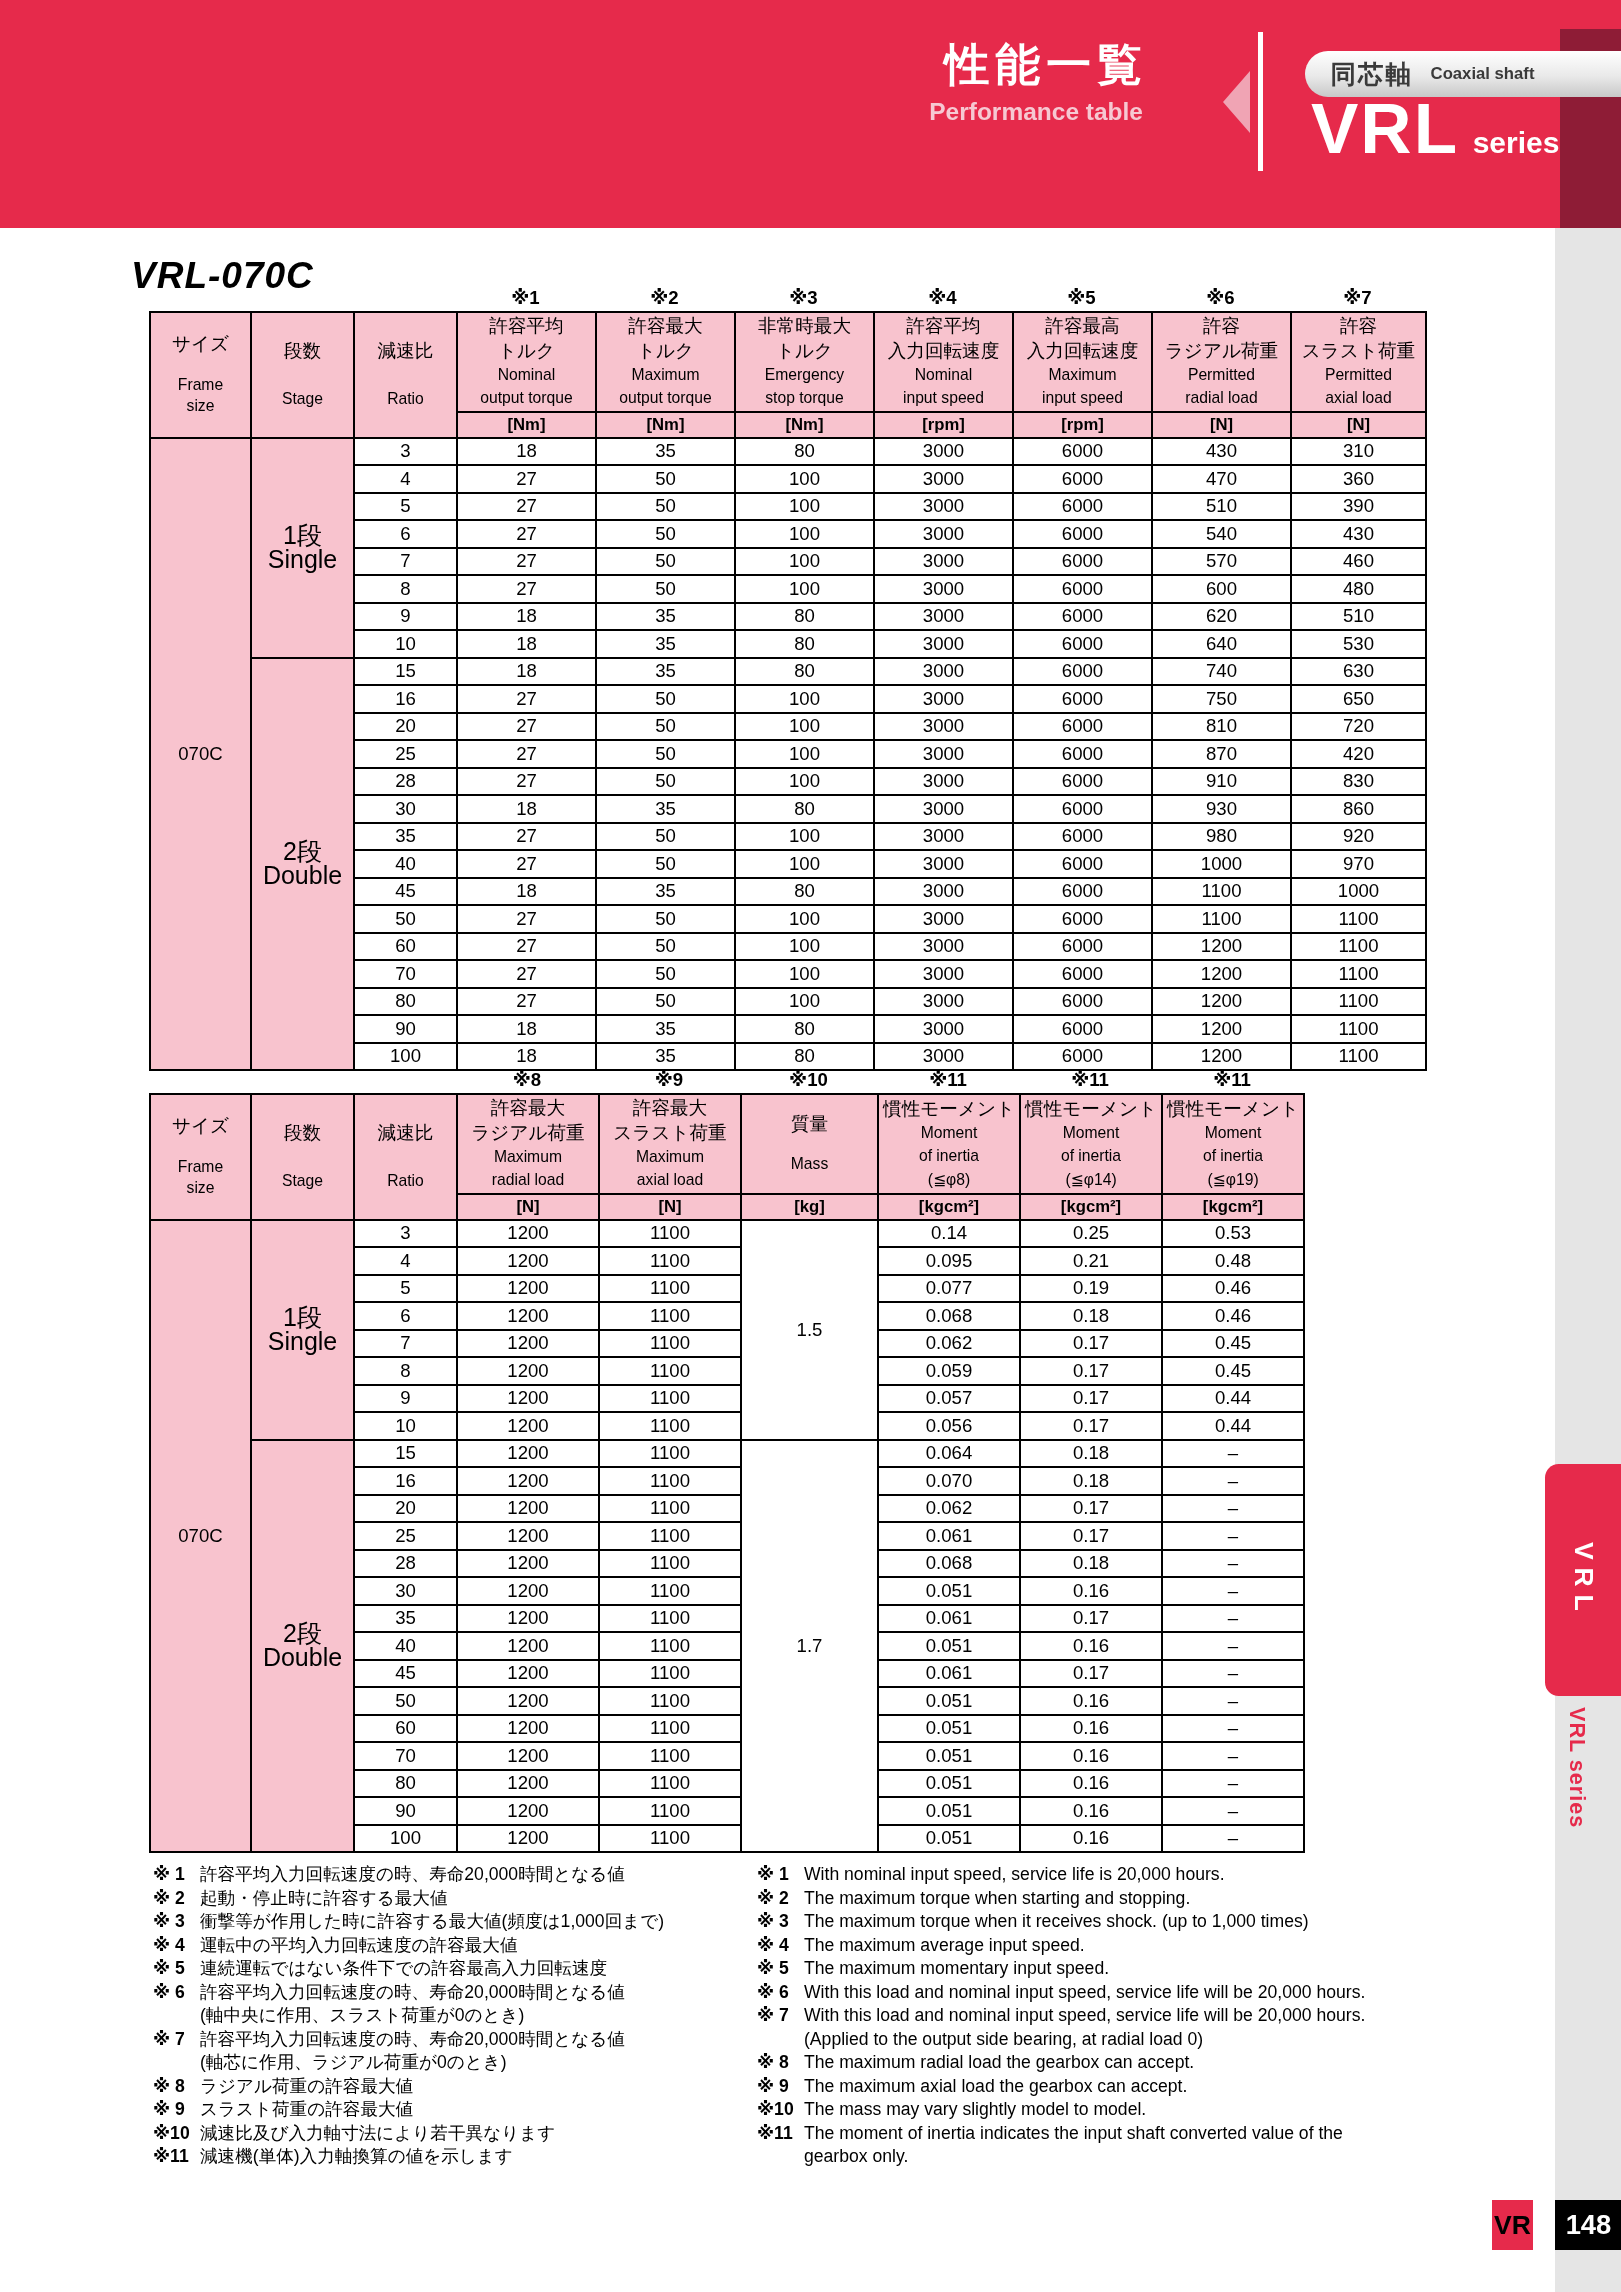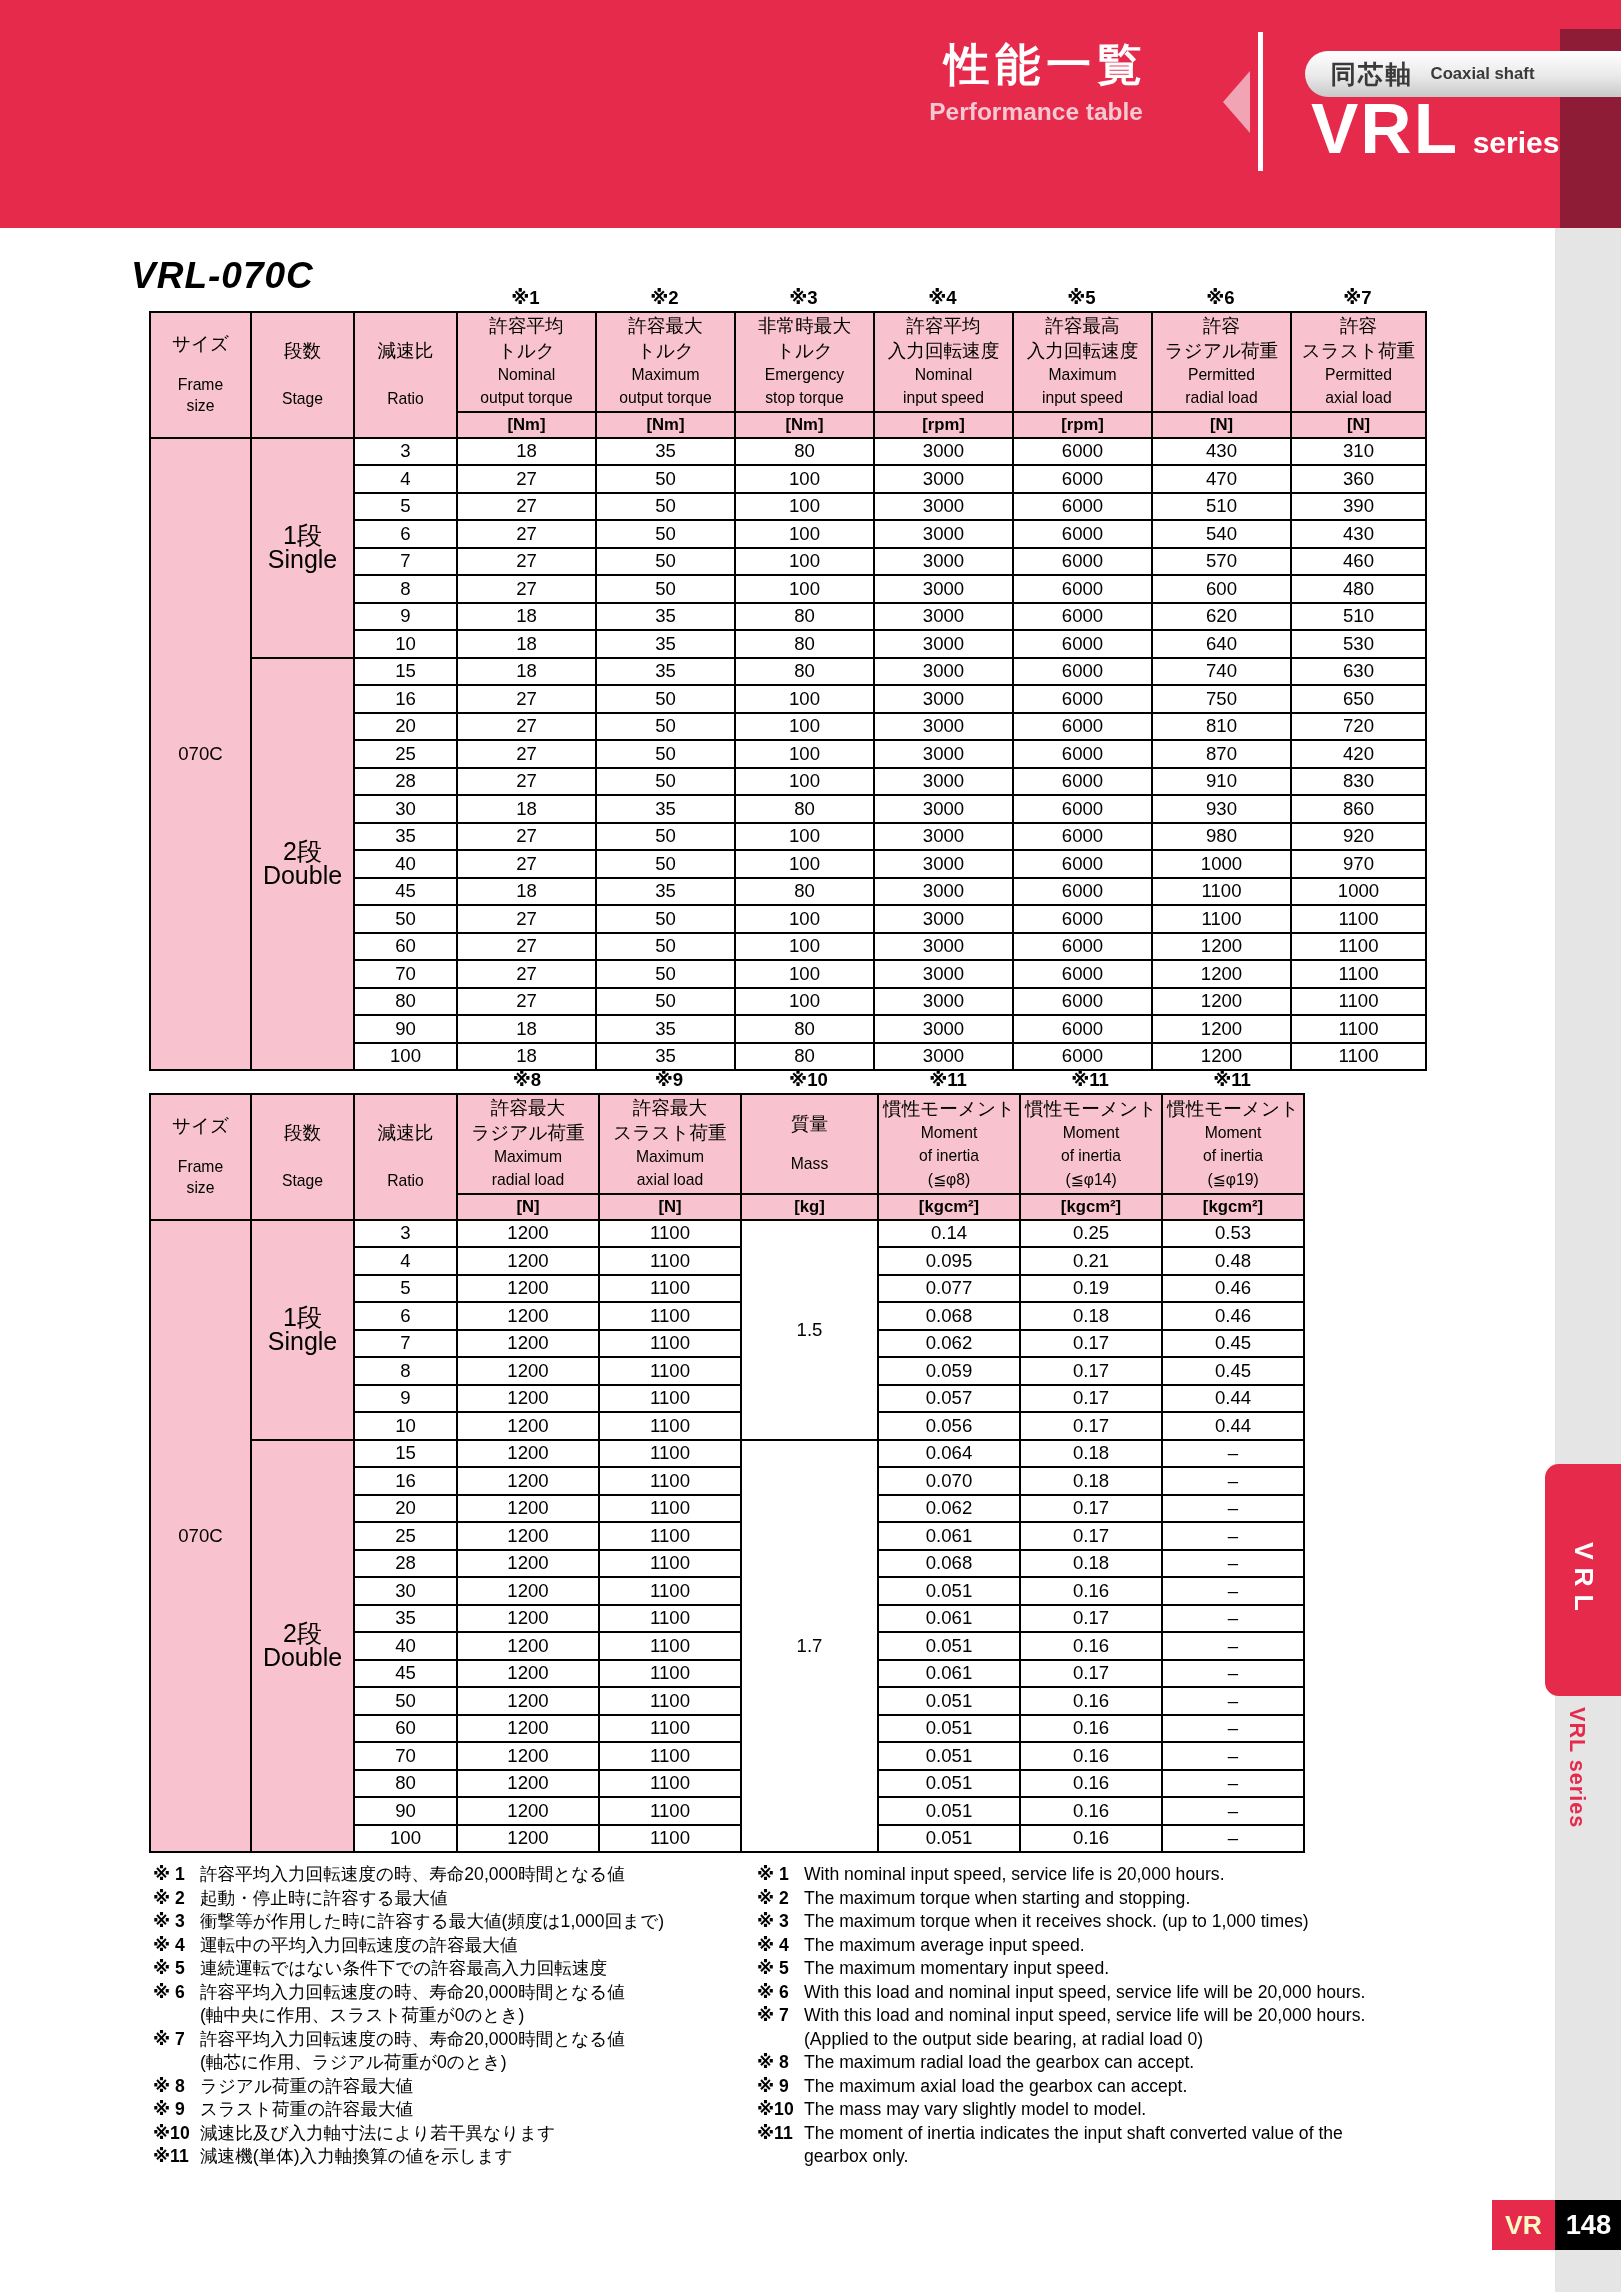--- a/index.html
+++ b/index.html
@@ -62,22 +62,22 @@
 
   
   .notes { position:absolute; top:1863px; }
   #notes-jp { left:153px; width:617px; }
   #notes-en { left:757px; width:765px; }
   .note-line { display:flex; line-height:23.5px; font-size:17.6px; }
   .nm { display:inline-block; width:47px; flex:0 0 47px; font-weight:bold; }
   .nt { flex:1; }
 
   
-  .pf-code { position:absolute; left:1492px; top:2200px; width:63px; height:50px; background:#E62A4B;
-             color:#fef9c3; font-weight:bold; font-size:26.5px; display:flex; align-items:center; justify-content:center; }
+  .pf-code { position:absolute; left:1492px; top:2200px; width:41px; height:50px; background:#E62A4B;
+             color:#000000; font-weight:bold; font-size:26.5px; display:flex; align-items:center; justify-content:center; }
   .pf-num { position:absolute; left:1555px; top:2200px; width:67px; height:50px; background:#000000;
             color:#ffffff; font-weight:bold; font-size:27.4px; display:flex; align-items:center; justify-content:center; }
 </style>
 </head>
 <body>
 
 <div id="page">
 
   <div class="banner">
     <div class="perf-jp">性能一覧</div>

